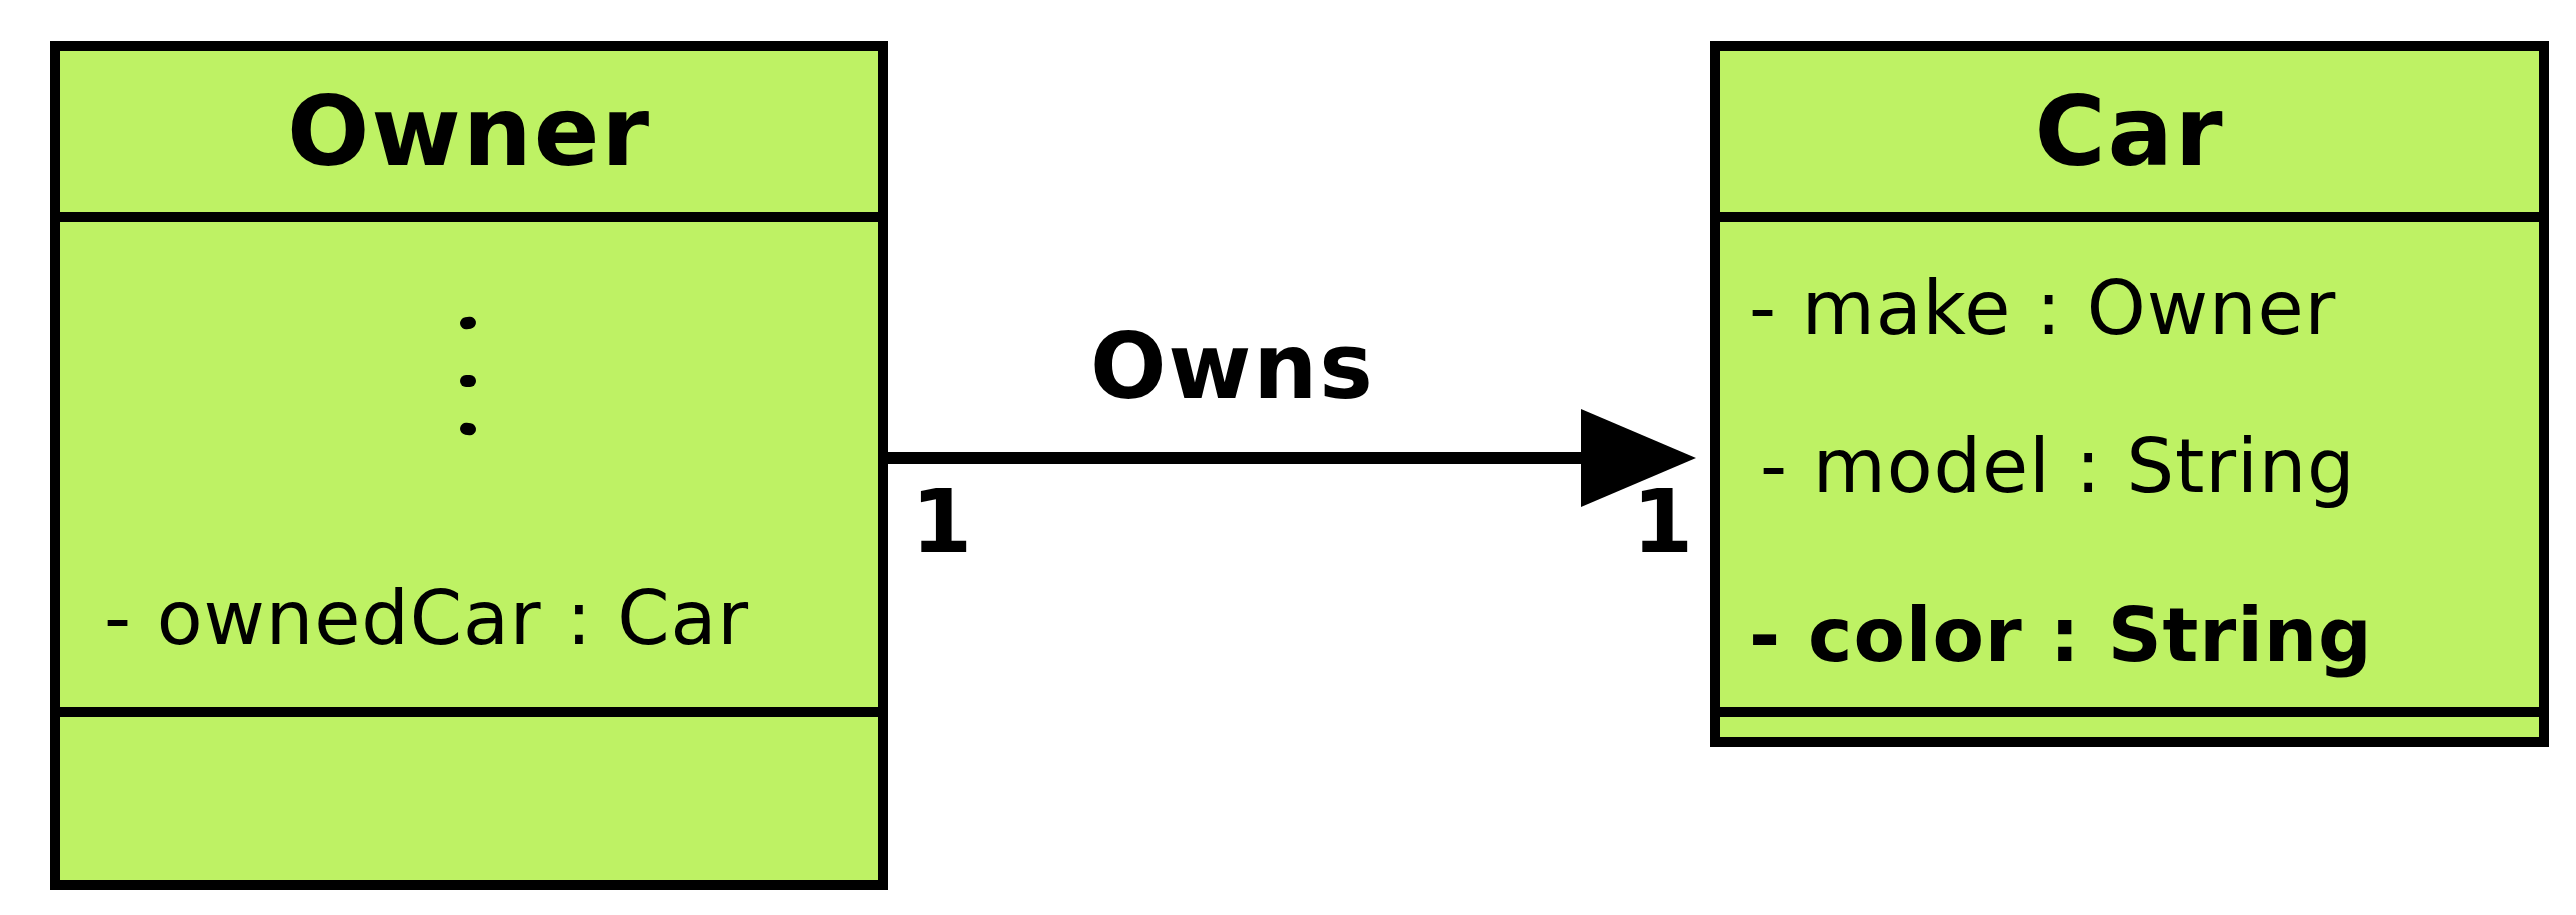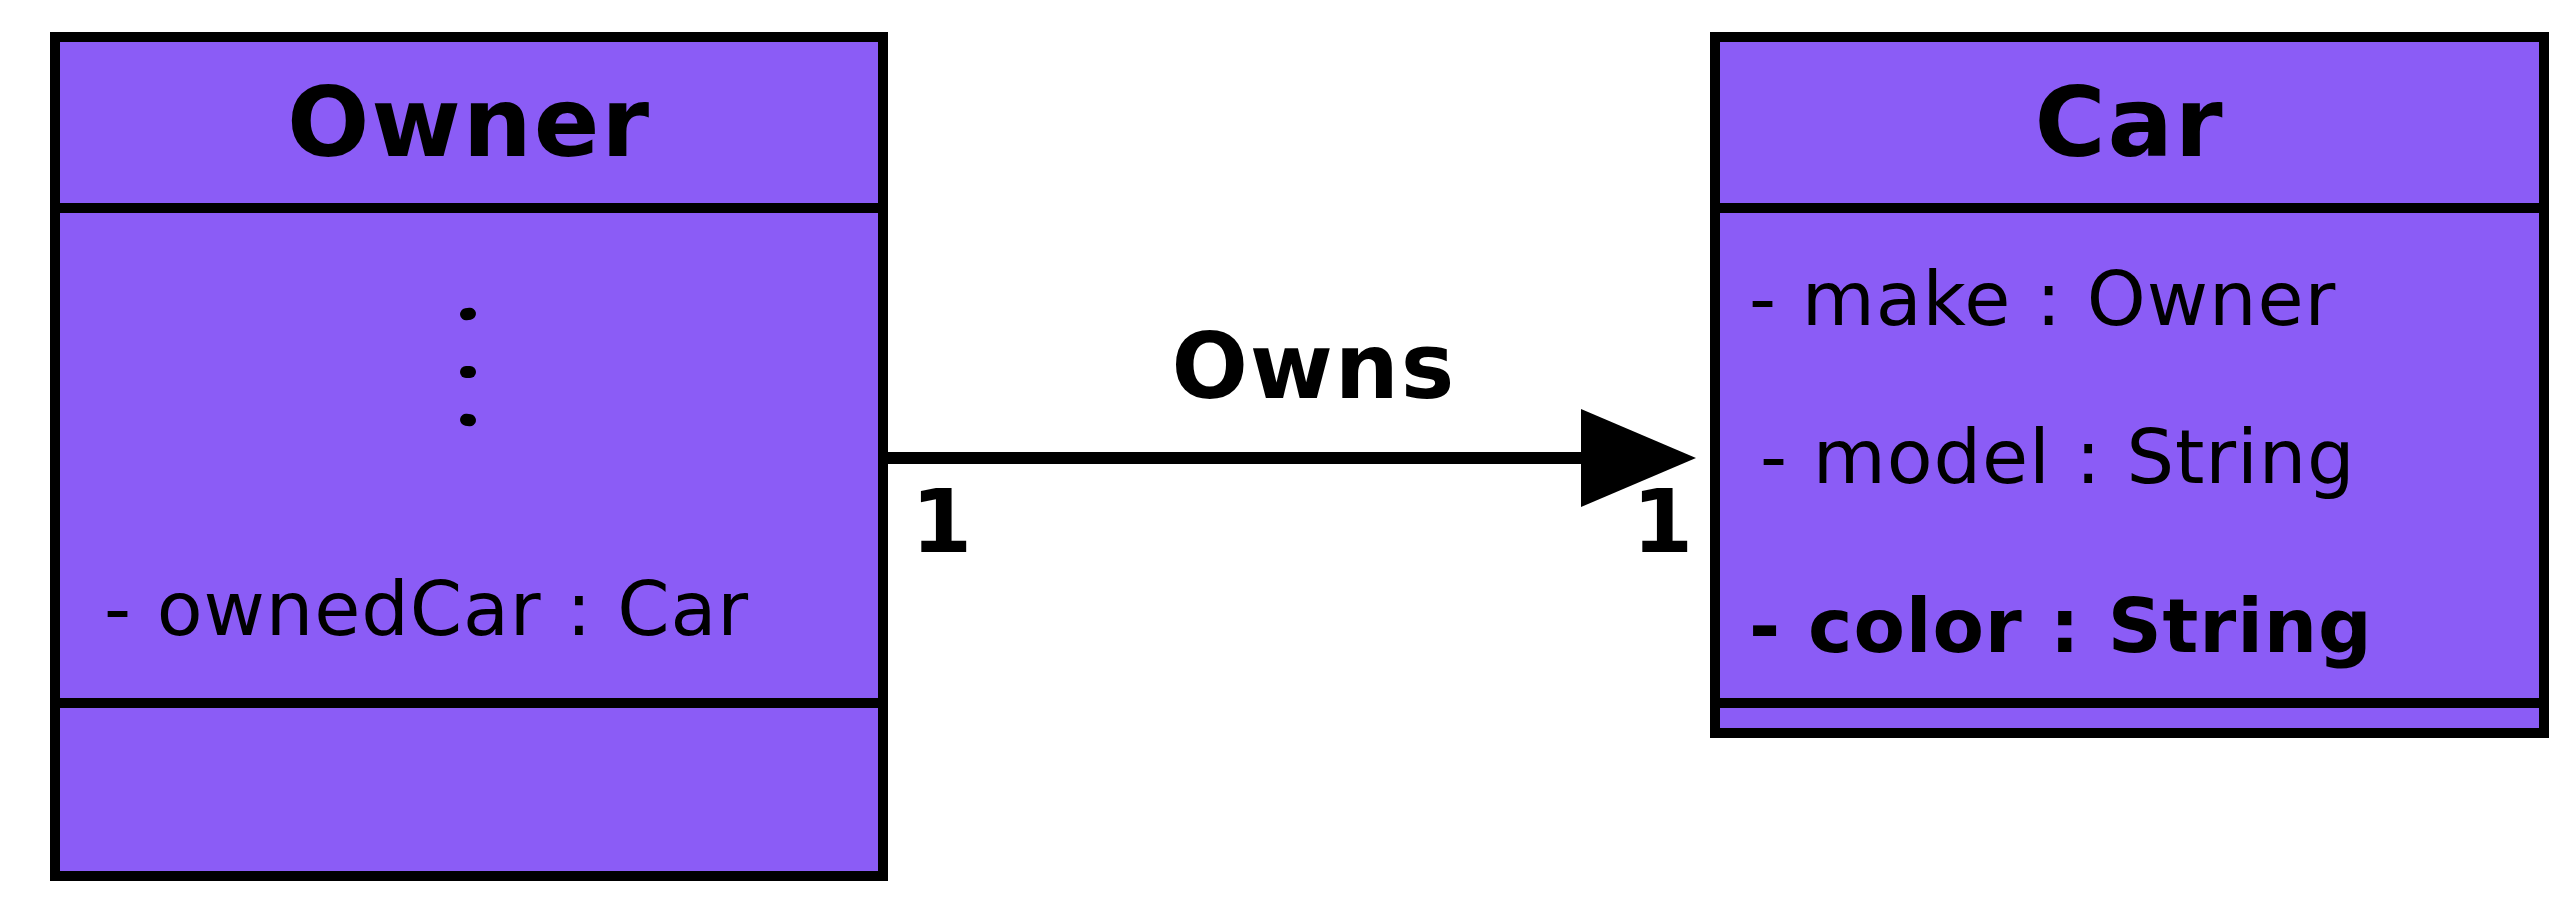--- a/index.html
+++ b/index.html
@@ -15,23 +15,24 @@
     overflow: hidden;
     font-family: "DejaVu Sans", "Liberation Sans", sans-serif;
     color: #000000;
   }
 
   
   .uml-class {
     position: absolute;
     box-sizing: border-box;
     border: 10px solid #000000;
-    background: #8b5cf6;
+    background: #bef264;
     display: flex;
     flex-direction: column;
+    margin-top: 9px;
   }
   .uml-class.owner { left: 50px;  top: 32px; width: 838px; height: 849px; }
   .uml-class.car   { left: 1710px; top: 32px; width: 839px; height: 706px; }
 
   .compartment {
     box-sizing: border-box;
     position: relative;
   }
   .compartment.title {
     height: 171px;
@@ -102,21 +103,21 @@
     height: 0;
     border-left: 115px solid #000000;
     border-top: 49px solid transparent;
     border-bottom: 49px solid transparent;
   }
   .assoc-label {
     position: absolute;
     left: 1090px;
     top: 322px;
     width: 366px;
-    text-align: right;
+    text-align: left;
     font-size: 90px;
     line-height: 90px;
     font-weight: 600;
     letter-spacing: 1.8px;
   }
   .multiplicity {
     position: absolute;
     font-size: 88px;
     line-height: 88px;
     font-weight: 600;

